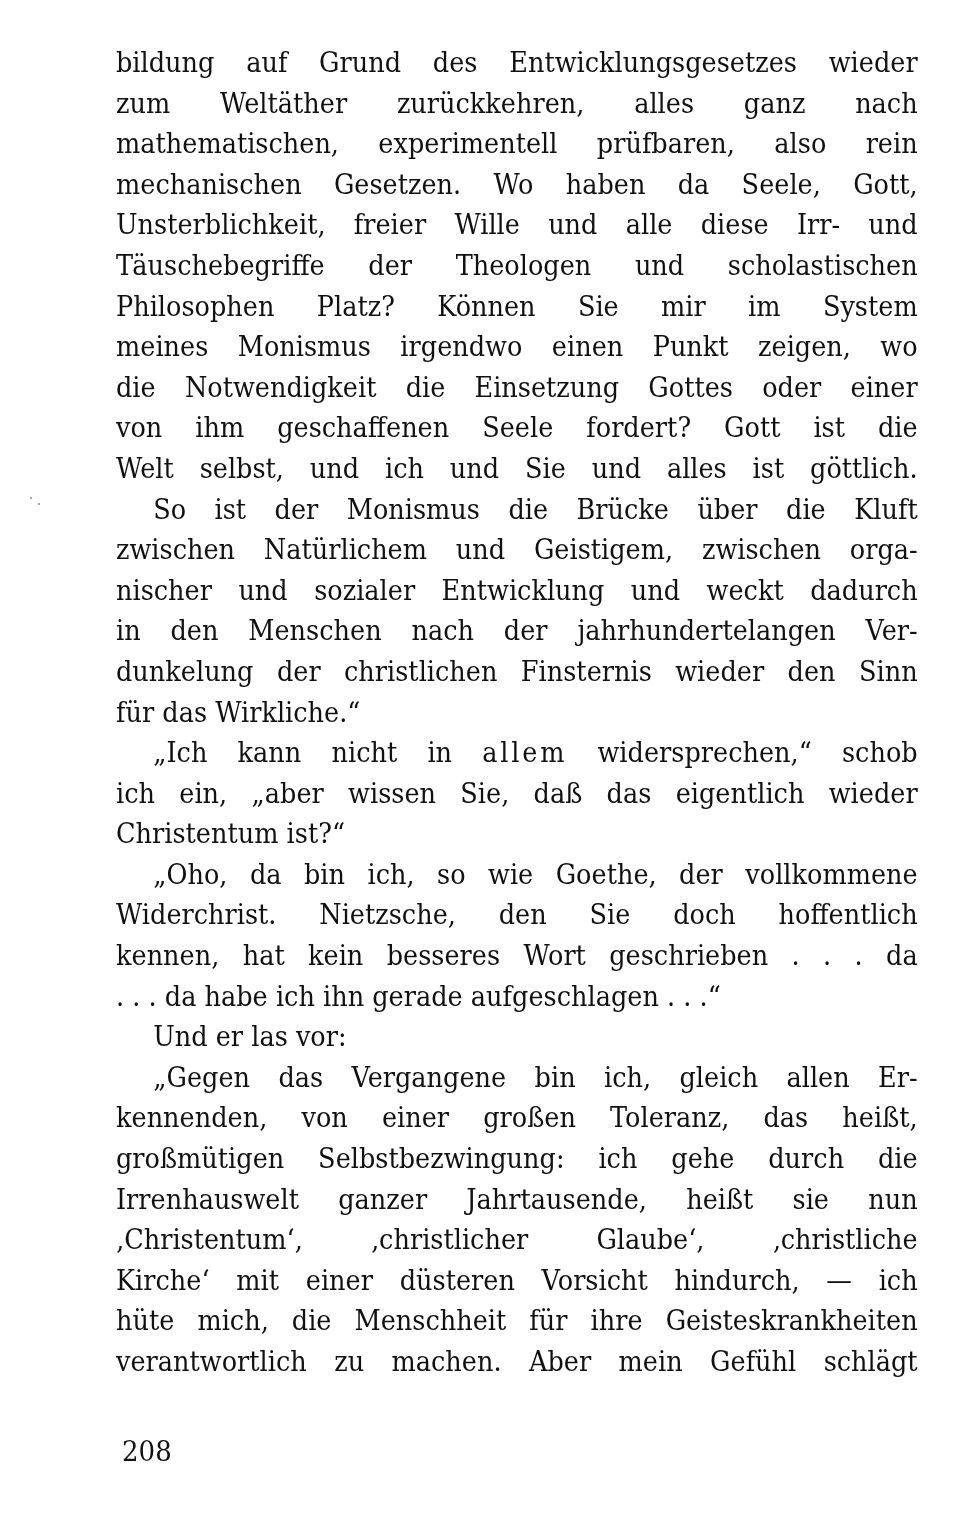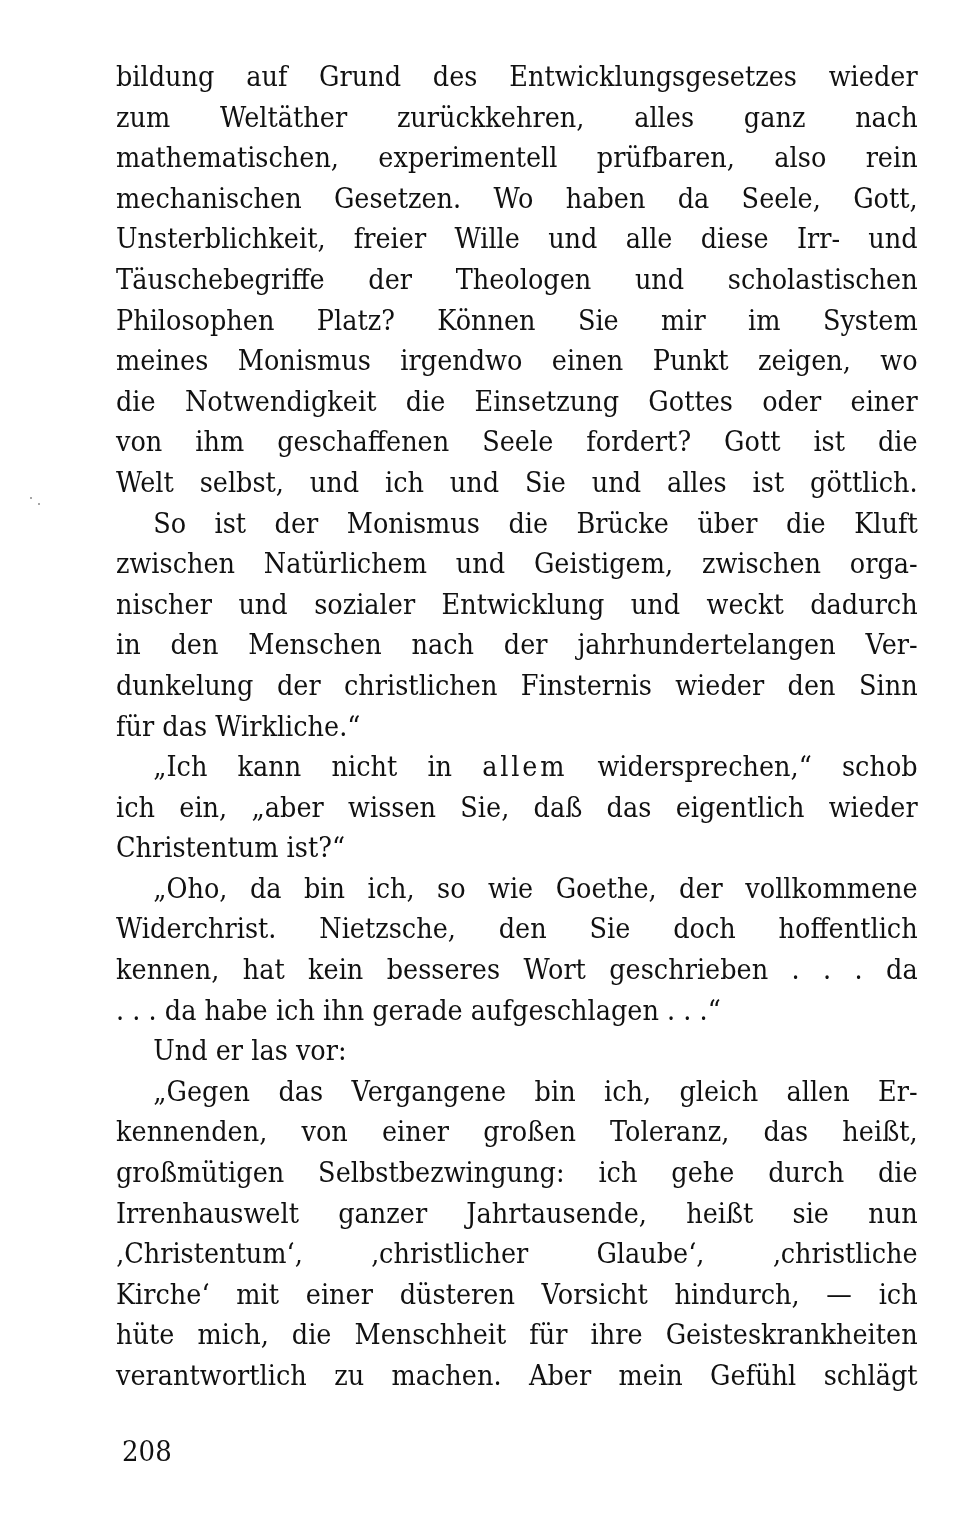--- a/index.html
+++ b/index.html
@@ -11,21 +11,21 @@
       width: 960px;
       height: 1537px;
       position: relative;
       overflow: hidden;
       color: #111111;
       font-family: "DejaVu Serif", "Liberation Serif", serif;
     }
     .page {
       position: absolute;
       left: 116px;
-      top: 56px;
+      top: 42px;
       width: 802px;
     }
     .line {
       display: block;
       height: 40.6px;
       line-height: 40.6px;
       font-size: 27.5px;
       white-space: nowrap;
       text-align: justify;
       text-align-last: justify;

